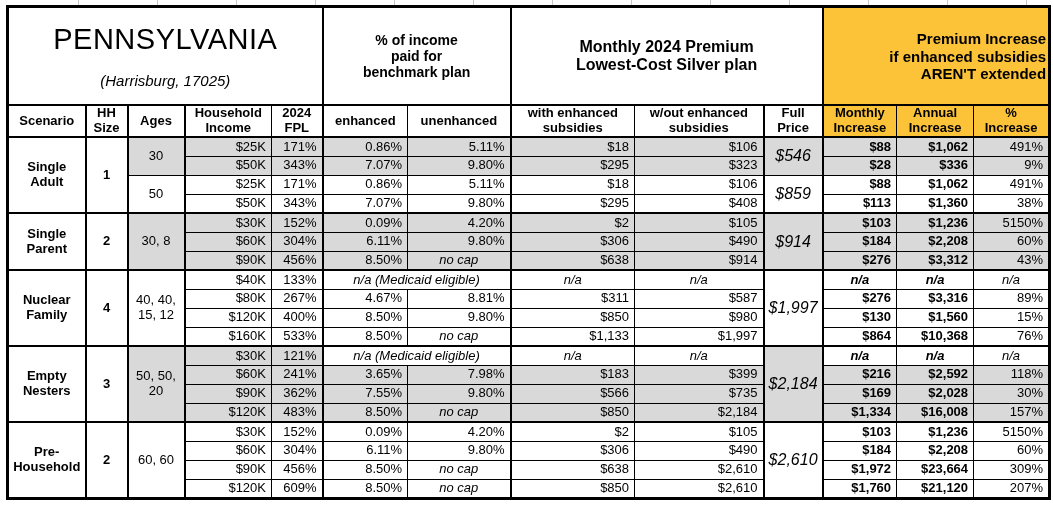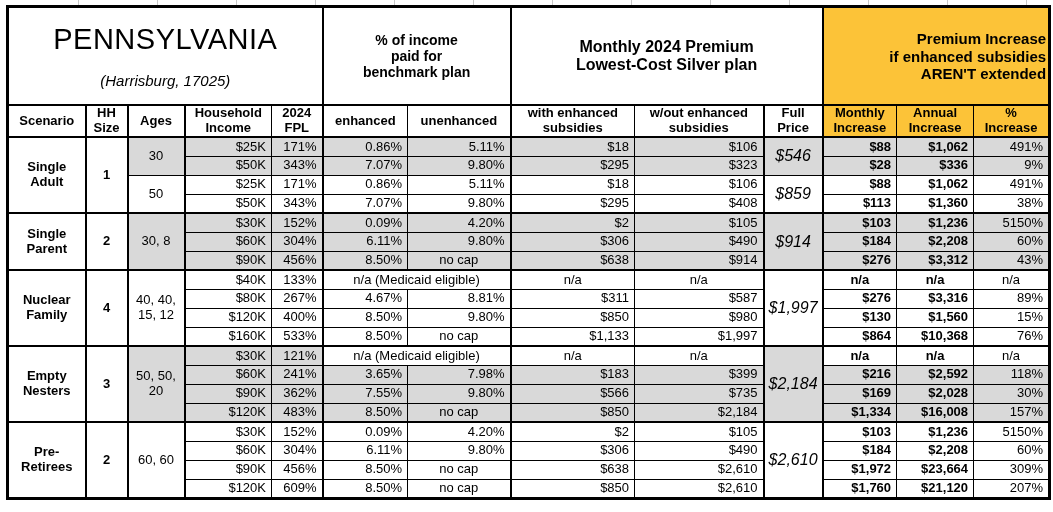--- a/index.html
+++ b/index.html
@@ -11,21 +11,21 @@
         position:absolute;top:5px;left:6px;border:3px solid #000;}
   td{border:1px solid #000;overflow:hidden;white-space:pre-line;
      font-size:13px;line-height:1.15;padding:0 2px;vertical-align:middle;}
   .b-l2{border-left-width:2px;}
   .b-b2{border-bottom-width:2px;}
   .gray{background:#D9D9D9;}
   .orange{background:#FCC338;}
   .bold{font-weight:bold;}
   .center{text-align:center;}
   .right{text-align:right;padding-right:5px;}
-  .na{text-align:center;}
+  .na{font-style:italic;text-align:center;}
   .fp{font-style:italic;text-align:center;font-size:16px;}
   tr.band{height:66px;}
   tr.subhead{height:31px;}
   tbody tr{height:19px;}
   .subhead td{font-weight:bold;text-align:center;}
   .state-name{font-size:29px;font-weight:normal;text-align:center;letter-spacing:.5px;}
   .state-loc{font-size:15px;font-style:italic;text-align:center;margin-top:1px;}
   .band-pct{font-size:14px;font-weight:bold;text-align:center;}
   .band-prem{font-size:16px;font-weight:bold;text-align:center;margin-top:12px;}
   .band-incr{font-size:15px;font-weight:bold;text-align:right;margin-top:34px;}
@@ -278,21 +278,21 @@
           <td class="right b-l2 gray b-b2">8.50%</td>
           <td class="na gray b-b2">no cap</td>
           <td class="right b-l2 gray b-b2">$850</td>
           <td class="right gray b-b2">$2,184</td>
           <td class="right bold b-l2 gray b-b2">$1,334</td>
           <td class="right bold gray b-b2">$16,008</td>
           <td class="right gray b-b2">157%</td>
         </tr>
         <tr>
           <td class="bold center b-b2" rowspan="4">Pre-
-Retirees</td>
+Household</td>
           <td class="bold center b-l2 b-b2" rowspan="4">2</td>
           <td class="center b-l2 b-b2" rowspan="4">60, 60</td>
           <td class="right b-l2">$30K</td>
           <td class="right">152%</td>
           <td class="right b-l2">0.09%</td>
           <td class="right">4.20%</td>
           <td class="right b-l2">$2</td>
           <td class="right">$105</td>
           <td class="fp b-l2 b-b2" rowspan="4">$2,610</td>
           <td class="right bold b-l2">$103</td>

